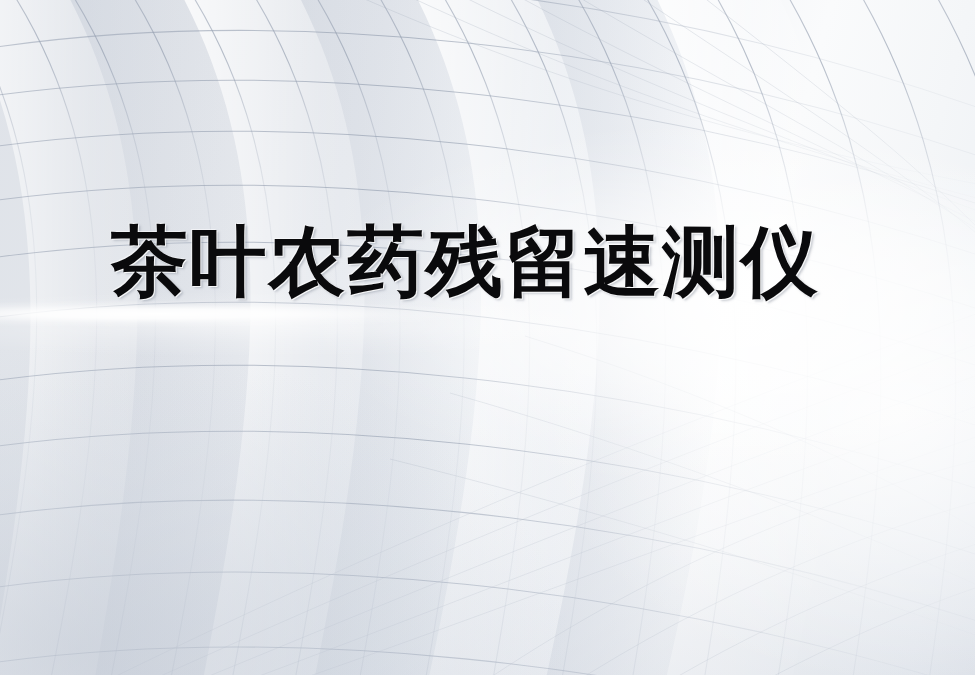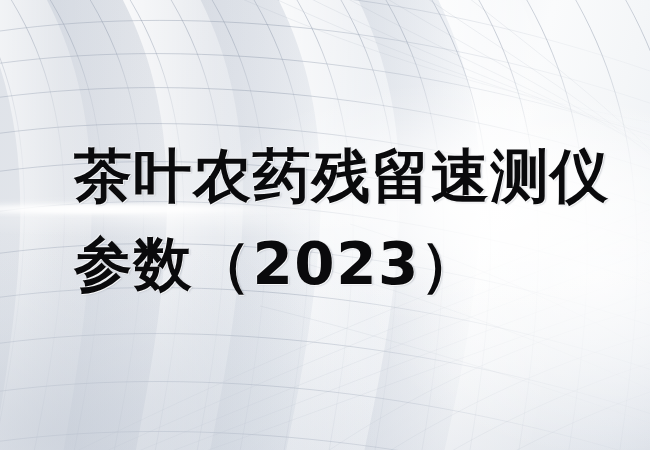--- a/index.html
+++ b/index.html
@@ -96,21 +96,21 @@
   #title-block {
     position: absolute;
     left: 74px;
     top: 132px;
     width: 520px;
   }
 
   .title-line {
     font-family: "DejaVu Sans", "Liberation Sans", sans-serif;
     font-weight: 700;
-    font-size: 58px;
+    font-size: 51px;
     line-height: 88px;
     letter-spacing: 1.5px;
     color: #0a0a0c;
     white-space: nowrap;
     text-shadow:
        0.7px  0.7px 0 rgba(255,255,255,0.85),
       -0.7px -0.7px 0 rgba(255,255,255,0.55),
        1.6px  1.4px 1.6px rgba(120,128,142,0.40);
   }
 </style>
@@ -224,16 +224,15 @@
     </g>
   </svg>
 
   <div class="bg-layer bg-shade"></div>
   <div class="bg-layer bg-glow2"></div>
   <div class="bg-layer bg-glow"></div>
   <div class="bg-layer bg-streak"></div>
 
   <div id="title-block">
     <div class="title-line">茶叶农药残留速测仪</div>
-    <div class="title-line">参数（2023）</div>
   </div>
 
 </div>
 
 </body></html>

